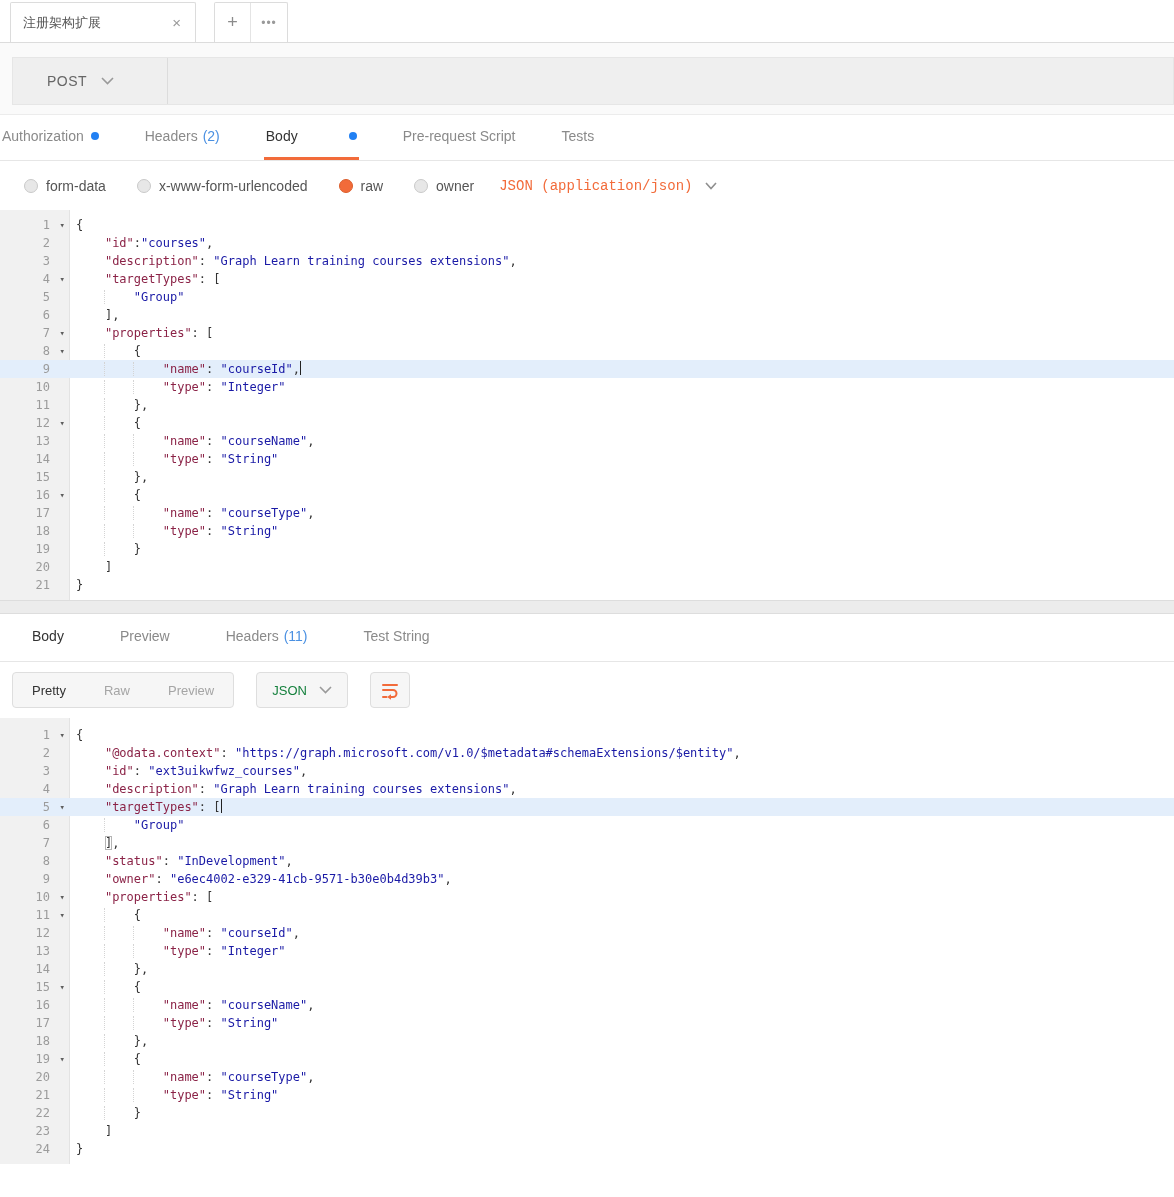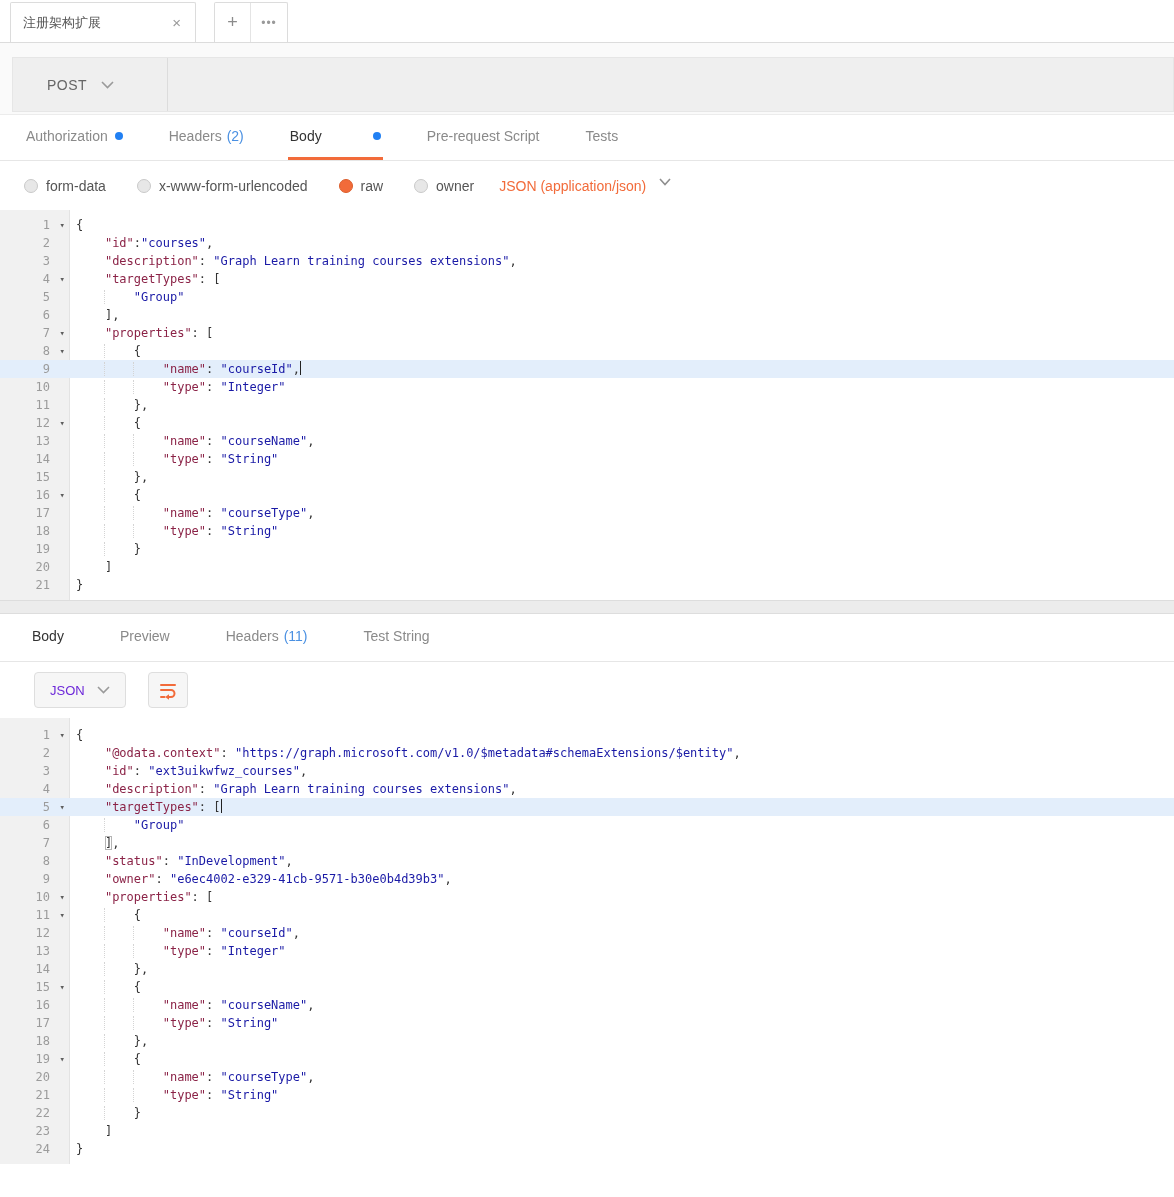--- a/index.html
+++ b/index.html
@@ -16,42 +16,42 @@
         display:flex; align-items:center; padding:0 12px; border-radius:2px 2px 0 0;}
   .rtab-title{font-size:13px; color:#555; flex:1; white-space:nowrap; overflow:hidden;}
   .rtab-close{color:#9a9a9a; font-size:15px; cursor:pointer; padding:0 2px;}
   .tabbtns{margin-left:10px; height:40px; display:flex; border:1px solid #dcdcdc; border-bottom:none; border-radius:2px 2px 0 0; background:#fff;}
   .tabbtn{width:36px; height:100%; display:flex; align-items:center; justify-content:center; color:#8b8b8b; cursor:pointer;}
   .tabbtn.plus{font-size:18px; border-right:1px solid #e4e4e4;}
   .tabbtn.dots{font-size:12px; letter-spacing:1px; color:#9a9a9a;}
 
   
   .urlwrap{height:72px; background:#fafafa; border-bottom:1px solid #ececec; padding:14px 0 0 12px;}
-  .urlbar{height:55px; background:#efefef; border:1px solid #e6e6e6; display:flex; align-items:stretch;}
+  .urlbar{height:48px; background:#efefef; border:1px solid #e6e6e6; display:flex; align-items:stretch;}
   .method{width:155px; display:flex; align-items:center; padding-left:34px; border-right:1px solid #dcdcdc; cursor:pointer;}
   .method-label{font-size:14px; color:#666; font-weight:500; letter-spacing:.5px;}
   .chev{margin-left:14px; display:inline-flex;}
   .url{flex:1; display:flex; align-items:center; padding-left:17px; font-size:14px; color:#565656; cursor:text; white-space:nowrap; overflow:hidden;}
 
   
-  .reqtabs{height:46px; background:#fff; border-bottom:1px solid #e6e6e6; display:flex; align-items:stretch; padding-left:24px;}
+  .reqtabs{height:46px; background:#fff; border-bottom:1px solid #e6e6e6; display:flex; align-items:stretch; }
   .reqtabs .tab{display:flex; align-items:center; margin-right:42px; cursor:pointer; border-bottom:3px solid transparent; padding:0 2px;}
   .tab .tlabel{font-size:14px; color:#8a8a8a;}
   .tab.active .tlabel{color:#333;}
   .tab.active{border-bottom-color:var(--orange);gap:44px;}
   .tcount{font-size:14px; color:var(--countblue); margin-left:5px;}
   .tdot{width:8px; height:8px; border-radius:50%; background:var(--dotblue); margin-left:7px;}
 
   
   .bodymodes{height:49px; background:#fff; display:flex; align-items:center; padding-left:24px;}
   .mode{display:flex; align-items:center; margin-right:31px; cursor:pointer;}
   .radio{width:14px; height:14px; border-radius:50%; background:#e7e7e7; border:1px solid #c9c9c9; display:inline-block; margin-right:8px;}
   .radio.sel{background:var(--orange); border-color:#db5e2c;}
   .mlabel{font-size:14px; color:#555;}
-  .ctype{display:flex; margin-left:-6px; cursor:pointer;}
+  .ctype{display:flex; align-items:center; margin-left:-6px; cursor:pointer;font-family:Liberation Mono, monospace;}
   .ctype-label{font-size:14px; color:var(--orange);}
   .ctype .chev{margin-left:13px;}
 
   
   .editor{font-family:"DejaVu Sans Mono", monospace; font-size:12px; line-height:18px;
     background-image:linear-gradient(90deg, var(--gutbg) 0, var(--gutbg) 69px, #e3e3e3 69px, #e3e3e3 70px, #ffffff 70px);
     padding-top:6px; overflow:hidden; cursor:text;}
   #reqEditor{height:390px;}
   #resEditor{height:446px; padding-top:8px;}
   .cm-line{display:flex; height:18px;}
@@ -72,21 +72,21 @@
   .restabs{height:48px; background:#fff; border-bottom:1px solid #e6e6e6; display:flex; align-items:stretch; padding-left:24px;}
   .restabs .tab{display:flex; align-items:center; margin-right:40px; cursor:pointer; border-bottom:3px solid transparent; padding:0 8px;}
 
   
   .viewrow{height:56px; background:#fff; display:flex; align-items:center; padding-left:12px;}
   .seg{display:flex; height:36px; background:#f6f6f6; border:1px solid #dedede; border-radius:4px; overflow:hidden;}
   .seg .vmode{display:flex; align-items:center; padding:0 19px; font-size:13px; color:#a5a5a5; cursor:pointer;}
   .seg .vmode.active{color:#333;}
   .fmt{display:flex; align-items:center; height:36px; background:#f6f6f6; border:1px solid #dedede; border-radius:4px;
        margin-left:22px; padding:0 15px; cursor:pointer;}
-  .fmt-label{font-size:13px; color:#6d28d9;}
+  .fmt-label{font-size:13px; color:#15803d;}
   .fmt .chev{margin-left:12px;}
   .wrapbtn{display:flex; align-items:center; justify-content:center; width:40px; height:36px; margin-left:22px;
        background:#f6f6f6; border:1px solid #dedede; border-radius:4px; cursor:pointer;}
 </style>
 </head>
 <body>
 
 <div class="app">
 
   <div class="tabbar">
@@ -262,20 +262,31 @@
       <div class="tab">
         <span class="tlabel">Headers</span>
         <span class="tcount">(11)</span>
       </div>
       <div class="tab">
         <span class="tlabel">Test String</span>
       </div>
     </div>
 
   <div class="viewrow">
+    <div class="seg" id="viewModes">
+        <div class="vmode active">
+          <span>Pretty</span>
+        </div>
+        <div class="vmode">
+          <span>Raw</span>
+        </div>
+        <div class="vmode">
+          <span>Preview</span>
+        </div>
+      </div>
     <div class="fmt">
       <span class="fmt-label">JSON</span>
       <span class="chev">
         <svg width="13" height="8" viewBox="0 0 13 8">
             <polyline points="1,1 6.5,6.5 12,1" fill="none" stroke="#9a9a9a" stroke-width="1.6"></polyline>
           </svg>
       </span>
     </div>
     <button class="wrapbtn">
       <span style="display:inline-flex;">

